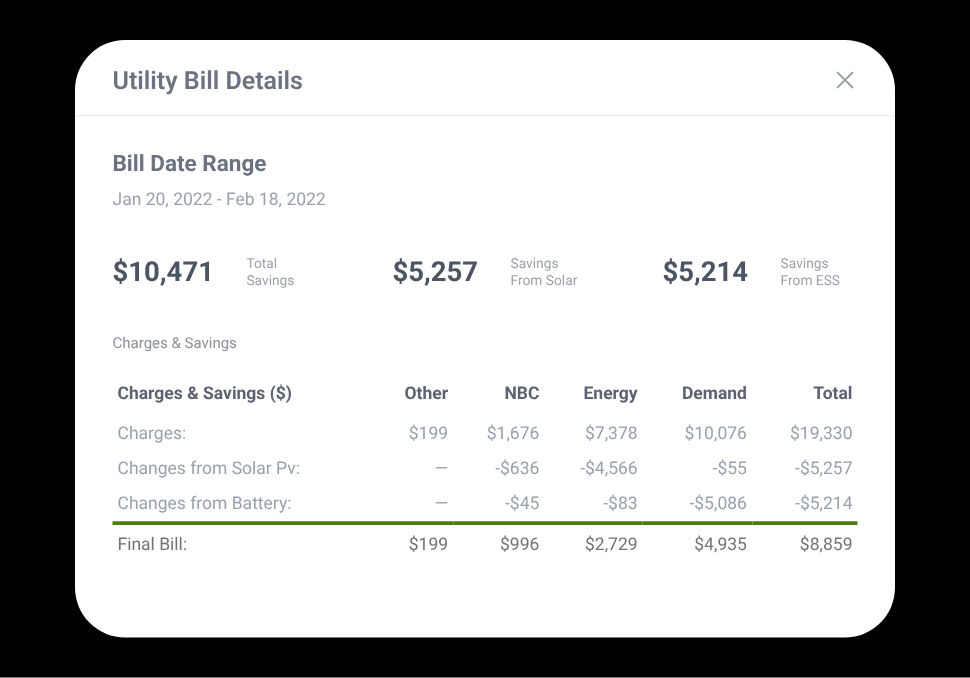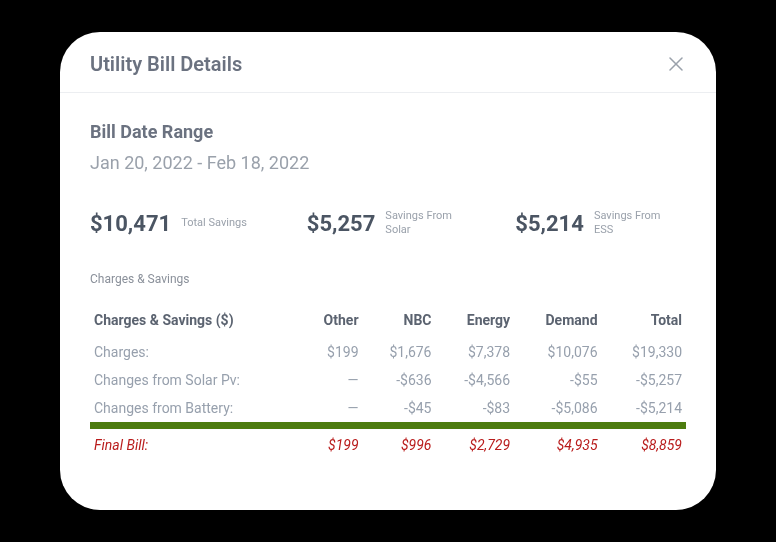--- a/index.html
+++ b/index.html
@@ -47,33 +47,33 @@
     padding: 28px 30px 20px 30px;
     flex: 1;
   }
   .section-label {
     font-size: 18px;
     font-weight: 700;
     color: #6b7280;
     margin-bottom: 10px;
   }
   .date-range {
-    font-size: 18px;
+    font-size: 14px;
     color: #9aa1ab;
     margin-bottom: 36px;
   }
   .metrics {
     display: flex;
     gap: 60px;
     margin-bottom: 34px;
   }
   .metric {
     display: flex;
     align-items: center;
-    gap: 10px;
+    gap: 26px;
   }
   .metric-value {
     font-size: 22px;
     font-weight: 700;
     color: #4b5563;
   }
   .metric-label {
     font-size: 11px;
     line-height: 1.3;
     color: #9aa1ab;
@@ -100,24 +100,23 @@
   table.charges td {
     text-align: right;
     color: #97a0ad;
     padding: 6px 4px;
   }
   table.charges td:first-child {
     text-align: left;
     color: #97a0ad;
   }
   table.charges tr.final td {
-    border-top: 7px solid #4d7c0f;
+    border-top: 3px solid #4d7c0f;
     padding-top: 8px;
-    color: #b91c1c;
-    font-style: italic;
+    color: #737373;
   }
   table.charges col.c-label { width: 210px; }
   table.charges col.c-num { width: auto; }
 </style>
 </head>
 <body>
 
 <div class="card">
   <div class="card-header">
     <div class="card-title">Utility Bill Details</div>

